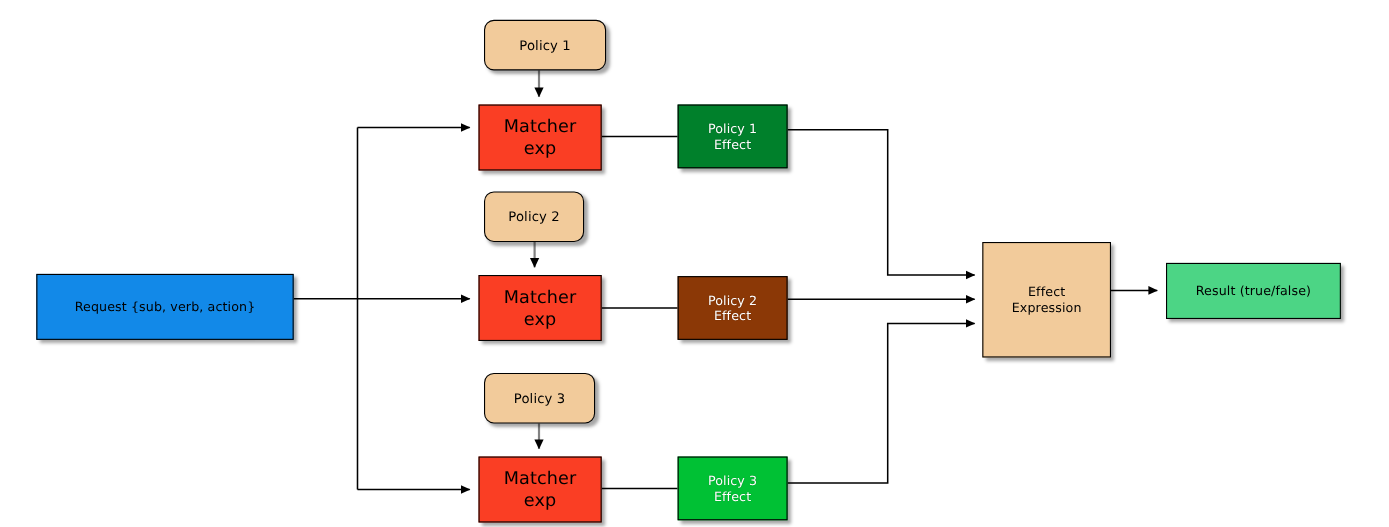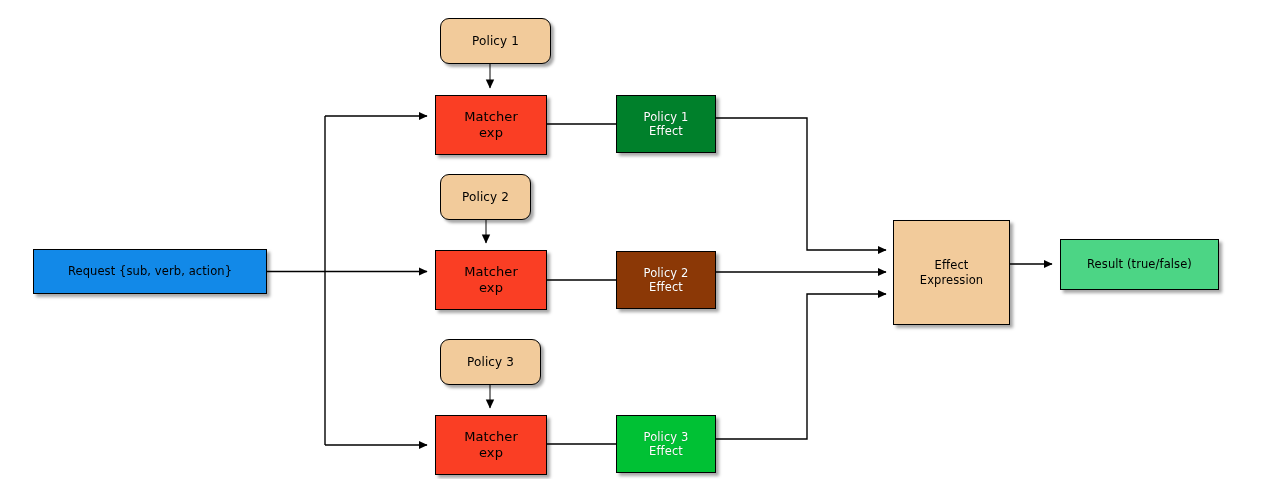--- a/index.html
+++ b/index.html
@@ -33,21 +33,21 @@
     border: 1.5px solid #000000;
     font-weight: normal;
     line-height: 1.22;
     letter-spacing: 0.1px;
     box-shadow: 3px 3px 3px rgba(0,0,0,0.35);
     z-index: 2;
   }
   .node .lbl { display: block; white-space: pre-line; }
   .n-request  { font-size: 11.5px; color: #000; }
   .n-policy   { font-size: 12px;   color: #000; border-radius: 9px; }
-  .n-matcher  { font-size: 13px; color: #000; }
+  .n-matcher  { font-size: 16px; color: #000; }
   .n-effect   { font-size: 11.5px; color: #ffffff; text-shadow: 0 0 1px rgba(0,0,0,0.35); }
   .n-expr     { font-size: 11.5px; color: #000; }
   .n-result   { font-size: 11.5px; color: #000; }
 </style>
 </head>
 <body>
 
 <div id="canvas" style="background: rgb(255, 255, 255);">
 
   <svg class="wires" viewBox="0 0 1263 479" xmlns="http://www.w3.org/2000/svg">
@@ -76,21 +76,21 @@
     <path d="M547,280 L616,280" fill="none" stroke="#000" stroke-width="1.4"></path>
     <path d="M547,444 L616,444" fill="none" stroke="#000" stroke-width="1.4"></path>
 
     <path d="M716,118 L807,118 L807,250 L886,250" fill="none" stroke="#000" stroke-width="1.4" marker-end="url(#ah)"></path>
     <path d="M716,272 L886,272" fill="none" stroke="#000" stroke-width="1.4" marker-end="url(#ah)"></path>
     <path d="M716,439 L807,439 L807,294 L886,294" fill="none" stroke="#000" stroke-width="1.4" marker-end="url(#ah)"></path>
 
     <path d="M1010,264 L1052,264" fill="none" stroke="#000" stroke-width="1.4" marker-end="url(#ah)"></path>
   </svg>
 
-  <div class="node n-request" style="left: 33px; top: 249px; width: 234px; height: 45px; background: rgb(18, 137, 232);">
+  <div class="node n-request" style="left: 33px; top: 249px; width: 234px; height: 60px; background: rgb(18, 137, 232);">
     <span class="lbl">Request {sub, verb, action}</span>
   </div>
 
   <div class="node n-policy" style="left: 440px; top: 18px; width: 111px; height: 46px; background: rgb(242, 203, 155);">
     <span class="lbl">Policy 1</span>
   </div>
   <div class="node n-policy" style="left: 440px; top: 174px; width: 91px; height: 46px; background: rgb(242, 203, 155);">
     <span class="lbl">Policy 2</span>
   </div>
   <div class="node n-policy" style="left: 440px; top: 339px; width: 101px; height: 46px; background: rgb(242, 203, 155);">

